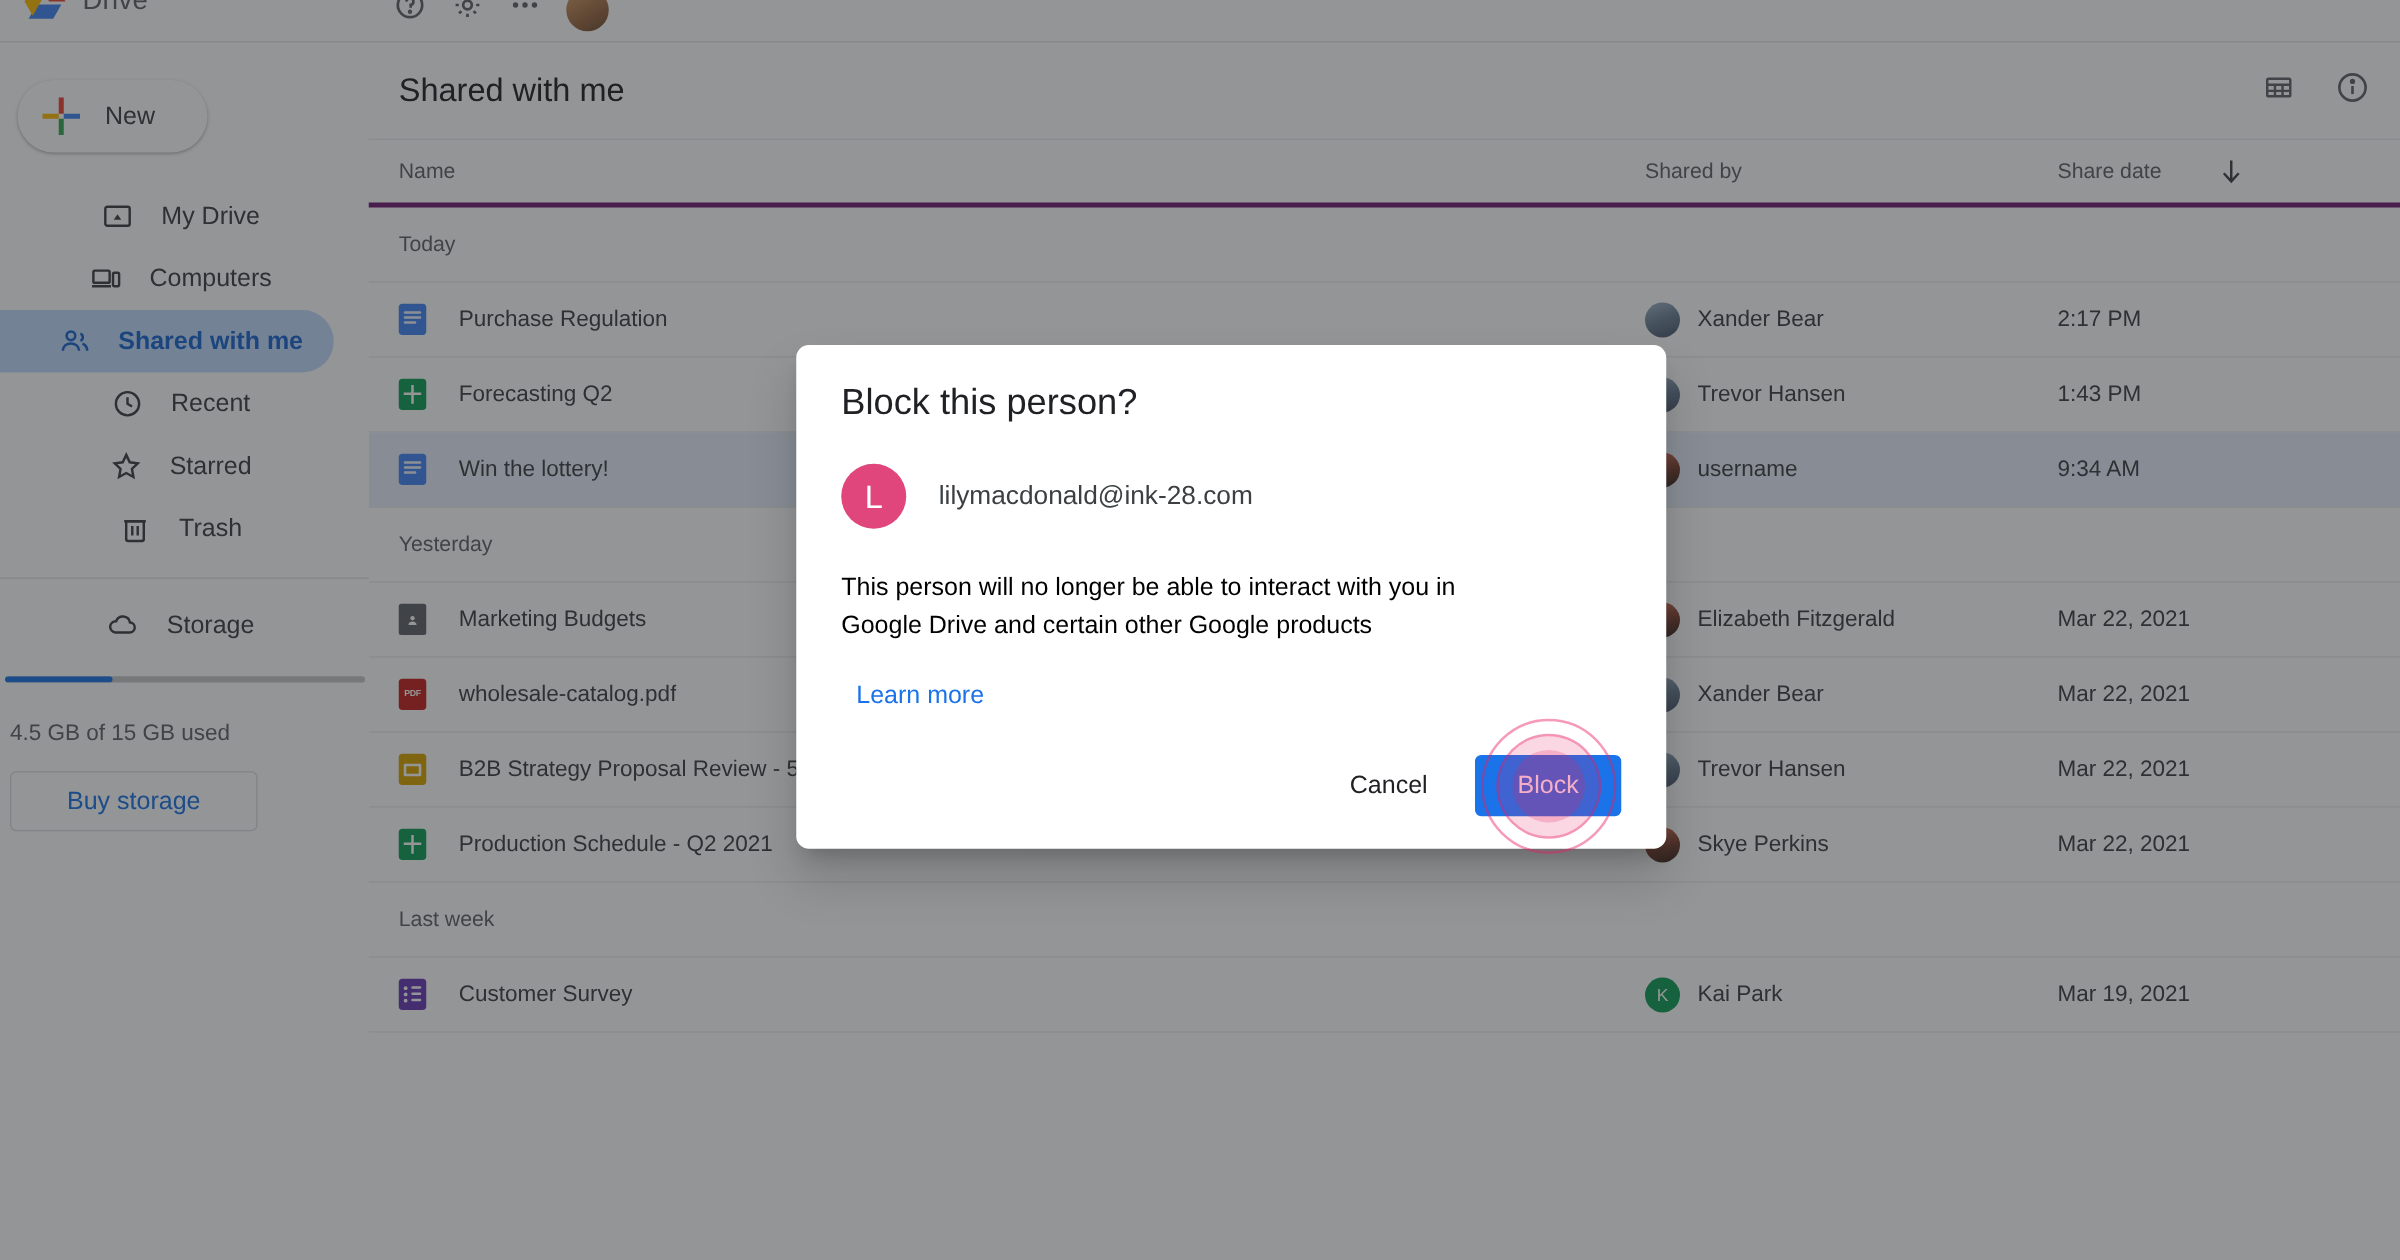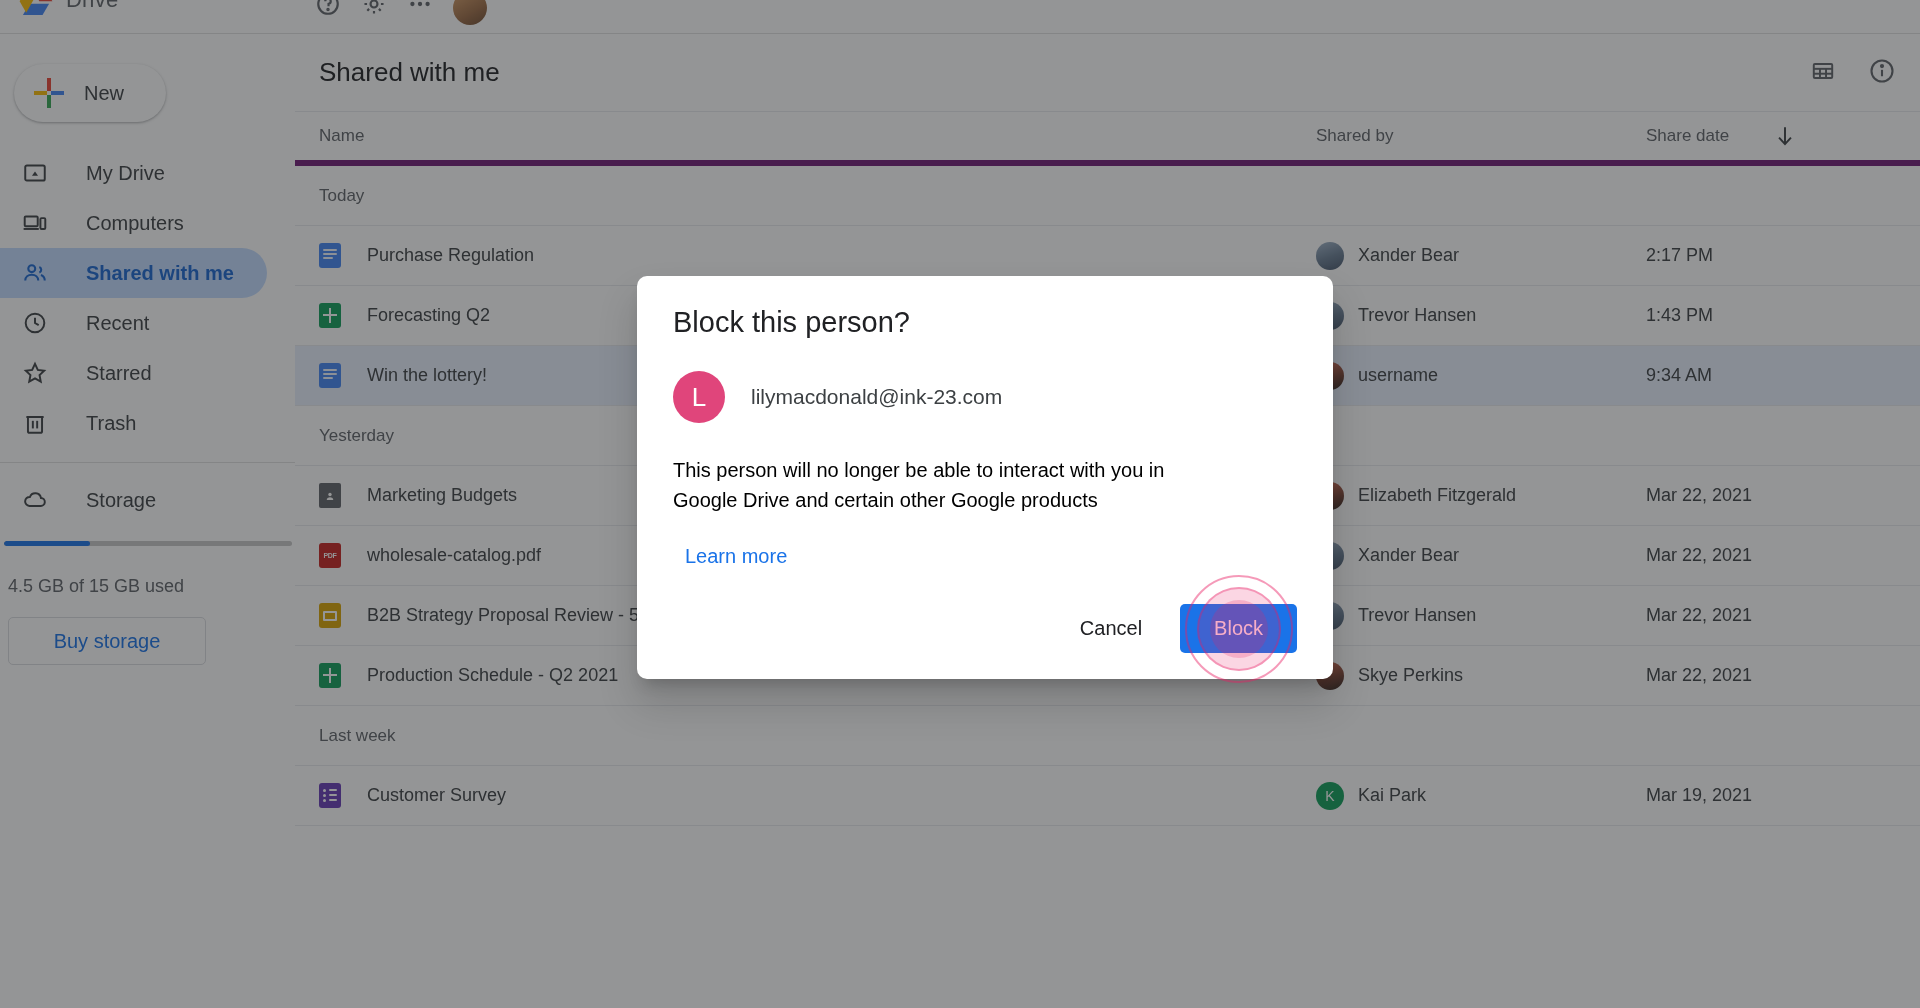--- a/index.html
+++ b/index.html
@@ -81,24 +81,24 @@
   .new-label { font-size: 20px; color: #3c4043; }
   .plus { width: 30px; height: 30px; position: relative; flex: 0 0 30px; }
   .plus i { position: absolute; display: block; }
   .plus .pv-top { left: 13px; top: 0px; width: 4px; height: 13px; background: #ea4335; }
   .plus .pv-bot { left: 13px; top: 17px; width: 4px; height: 13px; background: #34a853; }
   .plus .ph-left { top: 13px; left: 0px; width: 13px; height: 4px; background: #fbbc04; }
   .plus .ph-right { top: 13px; left: 17px; width: 13px; height: 4px; background: #4285f4; }
 
   .nav { margin-top: 26px; }
   .nav-item {
-    height: 50px; display: flex; align-items: center; gap: 38px;
+    height: 50px; display: flex; align-items: center; gap: 22px;
     padding-left: 22px; margin-right: 28px;
     border-radius: 0 25px 25px 0; cursor: pointer;
-    color: #3c4043; font-size: 20px;
+    color: #3c4043; font-size: 20px; justify-content: center;
   }
   .nav-item svg { flex: 0 0 26px; }
   .nav-item.active { background: #c2dbff; color: #1967d2; font-weight: bold; }
   .nav-item.active svg { stroke: #1967d2; fill: none; }
 
   .nav-sep { height: 1px; background: #e0e0e0; margin: 14px 0 12px 0; }
 
   .storage-meter { margin: 16px 4px 0 4px; width: 288px; }
   .meter-track { height: 5px; border-radius: 3px; background: #c7c7c7; position: relative; overflow: hidden; }
   .meter-fill { position: absolute; left: 0; top: 0; bottom: 0; background: #1a73e8; border-radius: 3px; }
@@ -118,21 +118,21 @@
     padding: 0 24px 0 24px;
     border-bottom: 1px solid #e8eaed;
   }
   .page-title { font-size: 26px; color: #202124; }
   .head-icons { margin-left: auto; display: flex; align-items: center; gap: 32px; color: #5f6368; }
 
   .cols {
     height: 54px; flex: 0 0 54px;
     display: flex; align-items: center;
     padding: 0 24px 0 24px;
-    border-bottom: 6px solid #701a75;
+    border-bottom: 4px solid #701a75;
     font-size: 17px; color: #5f6368;
   }
   .c-name { flex: 1; min-width: 0; }
   .c-by   { width: 330px; flex: 0 0 330px; }
   .c-date { width: 250px; flex: 0 0 250px; display: flex; align-items: center; gap: 43px; }
 
   .rows { flex: 1; overflow: hidden; }
 
   .grouphdr {
     height: 60px; display: flex; align-items: center;
@@ -518,21 +518,21 @@
   </div>
 </div>
 
 <div id="scrim"></div>
 
 <div class="dialog">
   <div class="dlg-title">Block this person?</div>
 
   <div class="dlg-person">
     <div class="dlg-av" id="dlg-av" style="background: rgb(224, 69, 123);">L</div>
-    <div class="dlg-email">lilymacdonald@ink-23.com</div>
+    <div class="dlg-email">lilymacdonald@ink-28.com</div>
   </div>
 
   <div class="dlg-body">This person will no longer be able to interact with you in Google Drive and certain other Google products</div>
 
   <div class="dlg-link">Learn more</div>
 
   <div class="dlg-actions">
     <button class="btn-cancel">Cancel</button>
     <span class="btn-block-wrap">
       <span class="ripple-outer"></span>

